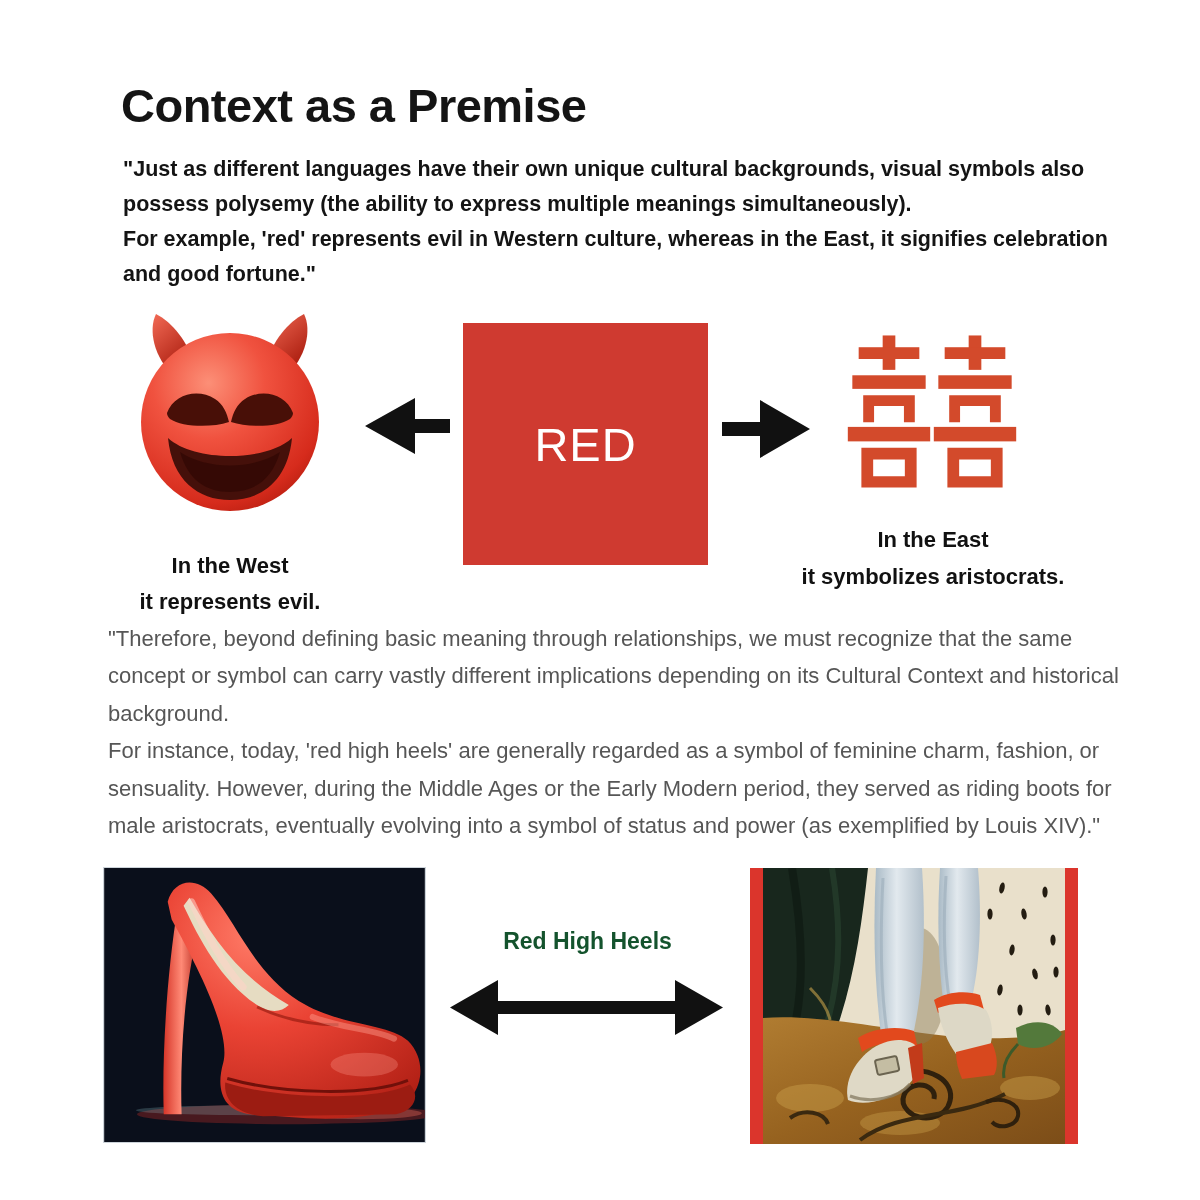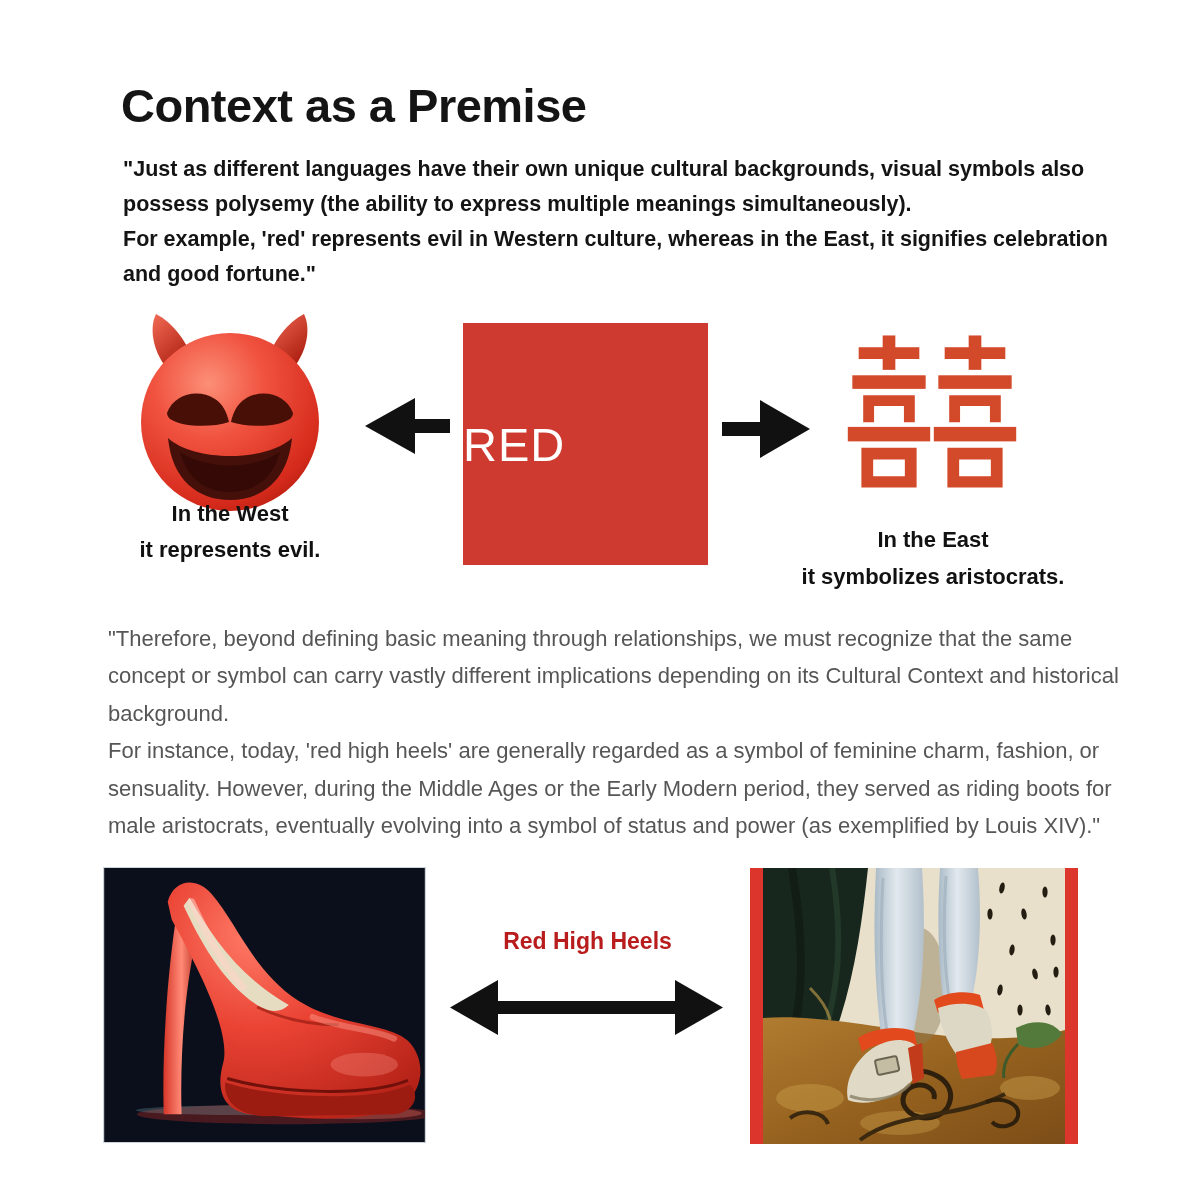--- a/index.html
+++ b/index.html
@@ -15,32 +15,32 @@
     left:123px;top:152px;width:1000px;font-size:21.5px;font-weight:600;
     line-height:35px;white-space:pre-line;color:#141414;
   }
   #body-par{
     left:108px;top:620px;width:1020px;font-size:22px;font-weight:400;
     line-height:37.4px;white-space:pre-line;color:#565656;
   }
   .caption{
     text-align:center;font-weight:600;white-space:pre-line;color:#111;
   }
-  #west-caption{left:100px;top:496px;width:260px;font-size:22px;line-height:36px;}
+  #west-caption{left:100px;top:548px;width:260px;font-size:22px;line-height:36px;}
   #east-caption{left:783px;top:521px;width:300px;font-size:22px;line-height:37px;}
   #red-box{
     left:463px;top:323px;width:245px;height:242px;background:#cf3a30;
-    display:flex;align-items:center;justify-content:flex-start;
+    display:flex;align-items:center;justify-content:center;
   }
   #red-box span{color:#ffffff;font-size:47px;font-weight:400;letter-spacing:1px;}
   #devil{left:130px;top:312px;width:200px;height:202px;}
   #double-happiness{left:846px;top:328px;width:172px;height:167px;}
   #arrow-left{left:365px;top:398px;width:85px;height:56px;}
   #arrow-right{left:722px;top:400px;width:88px;height:58px;}
-  #heels-label{left:440px;top:928px;width:295px;text-align:center;font-size:23px;font-weight:600;color:#b91c1c;}
+  #heels-label{left:440px;top:928px;width:295px;text-align:center;font-size:23px;font-weight:600;color:#14532d;}
   #double-arrow{left:450px;top:978px;width:273px;height:59px;}
   #heel-photo{left:103px;top:867px;width:323px;height:276px;border:1px solid #ccd3d9;box-sizing:border-box;}
   #painting{left:750px;top:868px;width:328px;height:276px;}
   svg{display:block;}
 </style>
 </head>
 <body>
 
 <div id="page">
 

